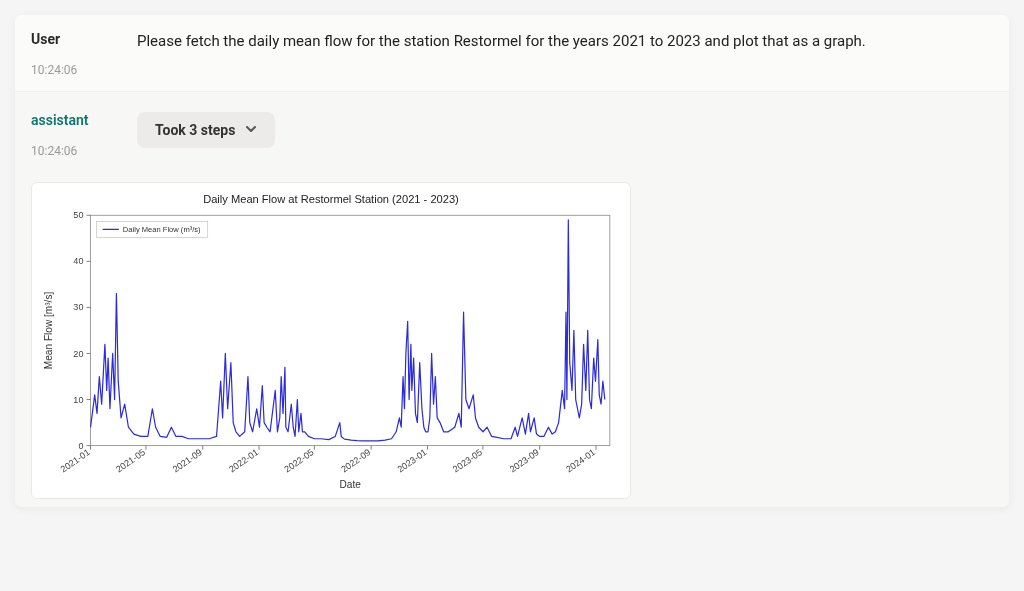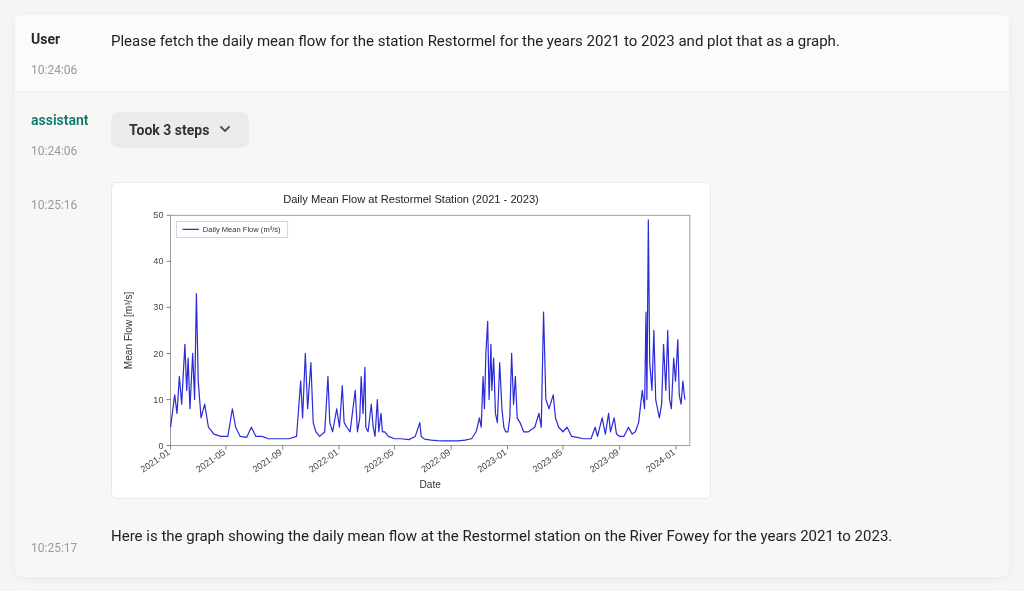--- a/index.html
+++ b/index.html
@@ -21,21 +21,21 @@
       border-radius: 6px;
       box-shadow: 0 2px 10px rgba(0,0,0,0.05);
       max-width: 1024px;
       margin: 0 auto;
       overflow: hidden;
     }
 
     .row {
       display: flex;
       padding: 12px 16px;
-      gap: 10px;
+      gap: 36px;
     }
 
     .row.header-row {
       background: #fbfbfa;
       border-bottom: 1px solid rgba(0,0,0,0.04);
       padding-top: 16px;
       padding-bottom: 14px;
     }
 
     .meta-col {
@@ -140,23 +140,20 @@
         <span>
           <svg viewBox="0 0 12 12" fill="none" stroke="#555" stroke-width="2" stroke-linecap="round" stroke-linejoin="round">
               <polyline points="2,4 6,8 10,4"></polyline>
             </svg>
         </span>
       </button>
     </div>
   </div>
 
   <div class="row" style="padding-top:18px; padding-bottom:8px;">
-    <div class="meta-col">
-      <div class="timestamp">10:25:16</div>
-    </div>
     <div class="content-col">
       <div class="chart-card">
         <svg id="chart-svg" viewBox="0 0 580 300">
             <text x="290" y="14" text-anchor="middle" font-size="11" font-family="Arial, sans-serif" fill="#222">Daily Mean Flow at Restormel Station (2021 - 2023)</text>
             <rect x="52" y="26" width="514" height="228" fill="#fff" stroke="#888" stroke-width="0.8"></rect>
             <line x1="48" y1="254" x2="52" y2="254" stroke="#666" stroke-width="0.8"></line>
             <text x="45" y="257" text-anchor="end" font-size="9" fill="#444" font-family="Arial, sans-serif">0</text>
             <line x1="48" y1="208.4" x2="52" y2="208.4" stroke="#666" stroke-width="0.8"></line>
             <text x="45" y="211.4" text-anchor="end" font-size="9" fill="#444" font-family="Arial, sans-serif">10</text>
             <line x1="48" y1="162.8" x2="52" y2="162.8" stroke="#666" stroke-width="0.8"></line>
@@ -191,22 +188,14 @@
             <text x="0" y="0" text-anchor="middle" font-size="10" fill="#333" font-family="Arial, sans-serif" transform="translate(14,140) rotate(-90)">Mean Flow [m³/s]</text>
             <path d="M52.0 235.8 L56.1 203.8 L58.4 222.1 L60.7 185.6 L63.0 213.0 L66.2 153.7 L68.0 199.3 L69.4 167.4 L71.2 217.5 L73.9 162.8 L75.8 208.4 L77.6 103.5 L79.4 190.2 L82.2 226.6 L85.8 213.0 L89.5 235.8 L94.9 242.6 L101.8 244.9 L108.7 244.9 L113.2 217.5 L116.4 235.8 L121.0 244.9 L127.4 245.8 L132.0 235.8 L136.5 244.9 L142.5 244.9 L148.9 247.2 L155.3 247.2 L163.0 247.2 L169.4 247.2 L176.7 244.9 L180.8 190.2 L182.7 226.6 L185.4 162.8 L187.7 217.5 L190.9 171.9 L193.2 231.2 L195.9 240.3 L199.6 244.9 L204.6 240.3 L207.8 185.6 L209.6 231.2 L212.4 240.3 L216.5 217.5 L219.2 235.8 L222.0 194.7 L223.8 231.2 L226.5 235.8 L229.7 240.3 L234.8 199.3 L237.0 240.3 L239.3 226.6 L240.7 185.6 L242.5 222.1 L244.4 176.5 L245.3 235.8 L247.5 240.3 L250.7 213.0 L252.6 235.8 L254.4 244.9 L256.7 208.4 L258.1 240.3 L260.3 222.1 L261.7 240.3 L264.0 240.3 L267.7 244.9 L273.6 247.2 L280.0 247.2 L287.8 248.1 L294.2 244.9 L298.7 231.2 L300.1 244.9 L303.3 247.6 L310.1 248.5 L315.6 249.0 L322.0 249.4 L329.8 249.4 L336.2 249.4 L343.5 248.5 L349.9 247.2 L354.5 240.3 L357.7 226.6 L359.5 235.8 L361.3 185.6 L362.7 217.5 L364.1 162.8 L365.9 130.9 L367.3 208.4 L369.1 153.7 L370.0 199.3 L371.8 167.4 L373.6 222.1 L375.5 231.2 L377.8 171.9 L380.0 217.5 L381.9 235.8 L383.7 240.3 L386.0 240.3 L387.8 226.6 L389.6 162.8 L391.5 213.0 L393.3 185.6 L395.1 226.6 L397.9 231.2 L401.5 240.3 L406.1 240.3 L412.5 235.8 L416.6 222.1 L418.9 235.8 L421.2 121.8 L423.5 208.4 L426.6 217.5 L430.8 203.8 L433.0 226.6 L436.2 235.8 L440.4 240.3 L444.5 235.8 L449.0 244.9 L454.5 245.8 L460.9 247.2 L468.2 247.2 L472.3 235.8 L474.6 244.9 L479.2 226.6 L482.4 242.6 L485.6 222.1 L487.4 240.3 L491.1 226.6 L493.4 242.6 L496.6 244.9 L500.7 244.9 L505.2 235.8 L508.9 242.6 L512.1 240.3 L515.3 231.2 L518.9 199.3 L521.2 217.5 L522.6 121.8 L523.5 208.4 L524.9 30.6 L526.3 171.9 L528.5 199.3 L530.4 140.0 L532.2 208.4 L534.0 217.5 L535.8 226.6 L538.1 213.0 L540.0 153.7 L542.2 199.3 L544.1 140.0 L545.9 208.4 L547.7 217.5 L550.0 167.4 L551.8 190.2 L554.1 149.1 L555.5 203.8 L557.3 213.0 L559.1 190.2 L561.0 208.4 " fill="none" stroke="#2b2bd9" stroke-width="1.2" stroke-linejoin="round"></path>
             <rect x="58" y="32" width="110" height="16" fill="#fff" stroke="#bbb" stroke-width="0.6"></rect>
             <line x1="64" y1="40" x2="80" y2="40" stroke="#2b2bd9" stroke-width="1.4"></line>
             <text x="84" y="43" font-size="7.5" fill="#333" font-family="Arial, sans-serif">Daily Mean Flow (m³/s)</text>
           </svg>
       </div>
     </div>
   </div>
 
-  <div class="row" style="padding-top:18px; padding-bottom:22px;">
-    <div class="meta-col">
-      <div class="timestamp">10:25:17</div>
-    </div>
-    <div class="content-col">
-      <div class="assistant-text">Here is the graph showing the daily mean flow at the Restormel station on the River Fowey for the years 2021 to 2023.</div>
-    </div>
-  </div>
 
 </div>
 
 </body></html>

